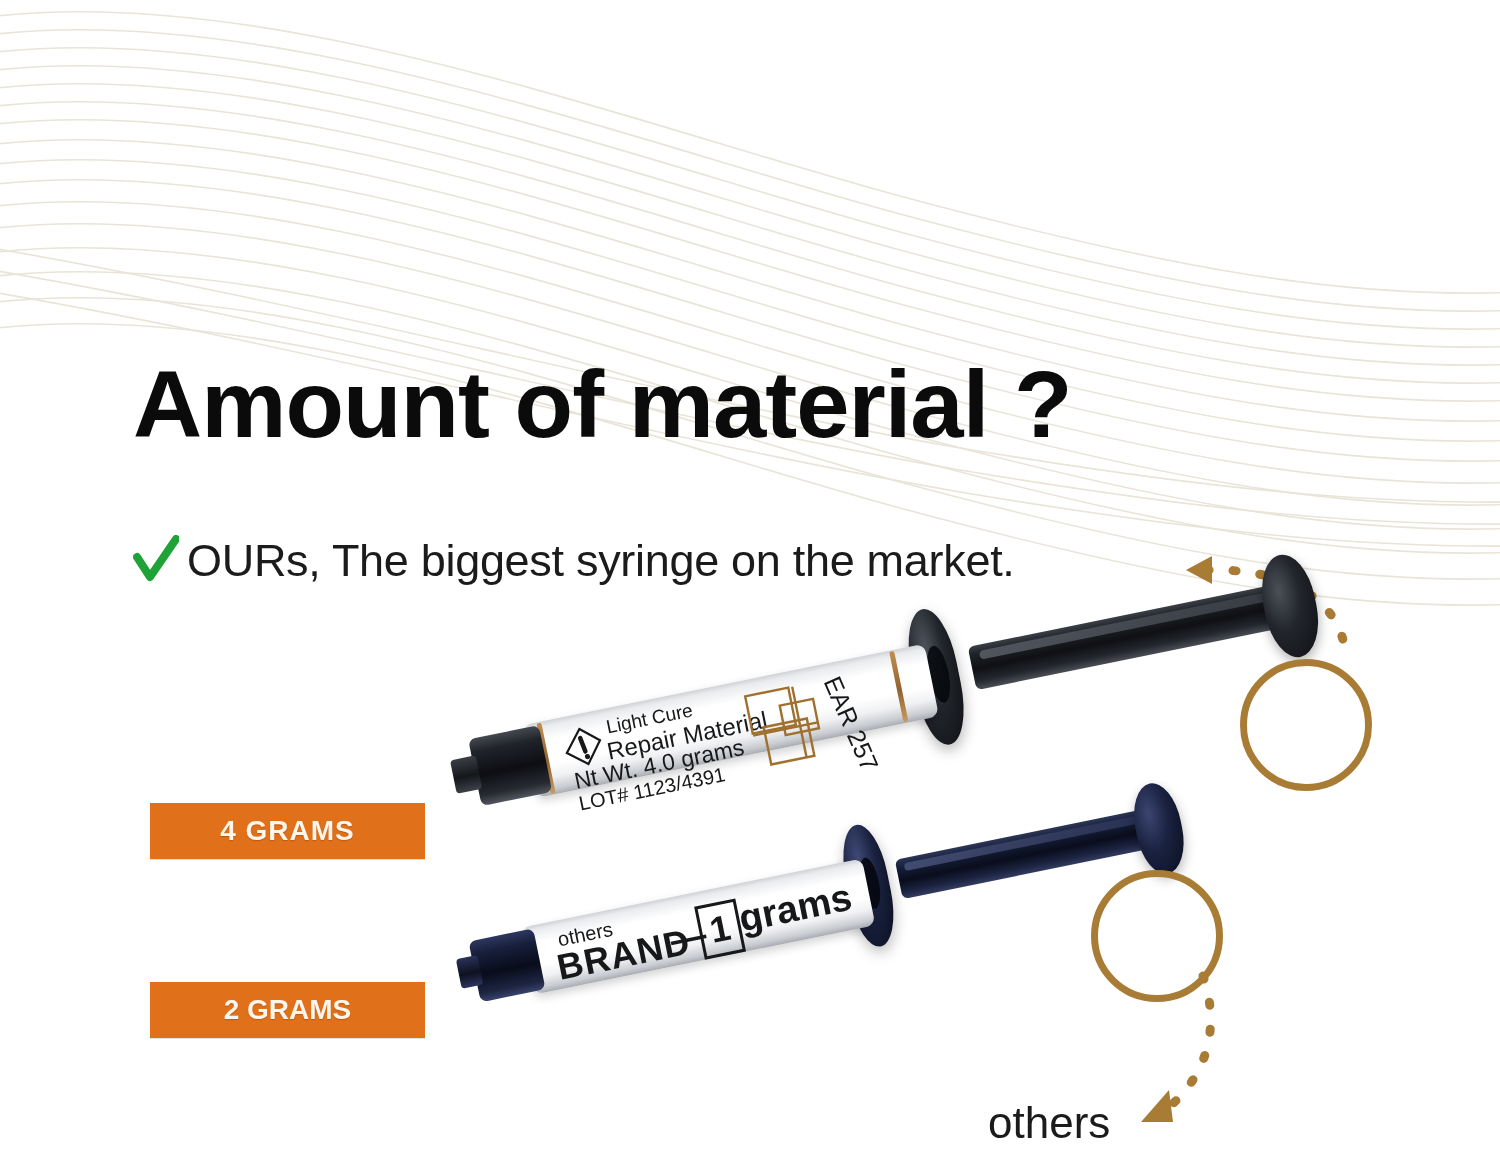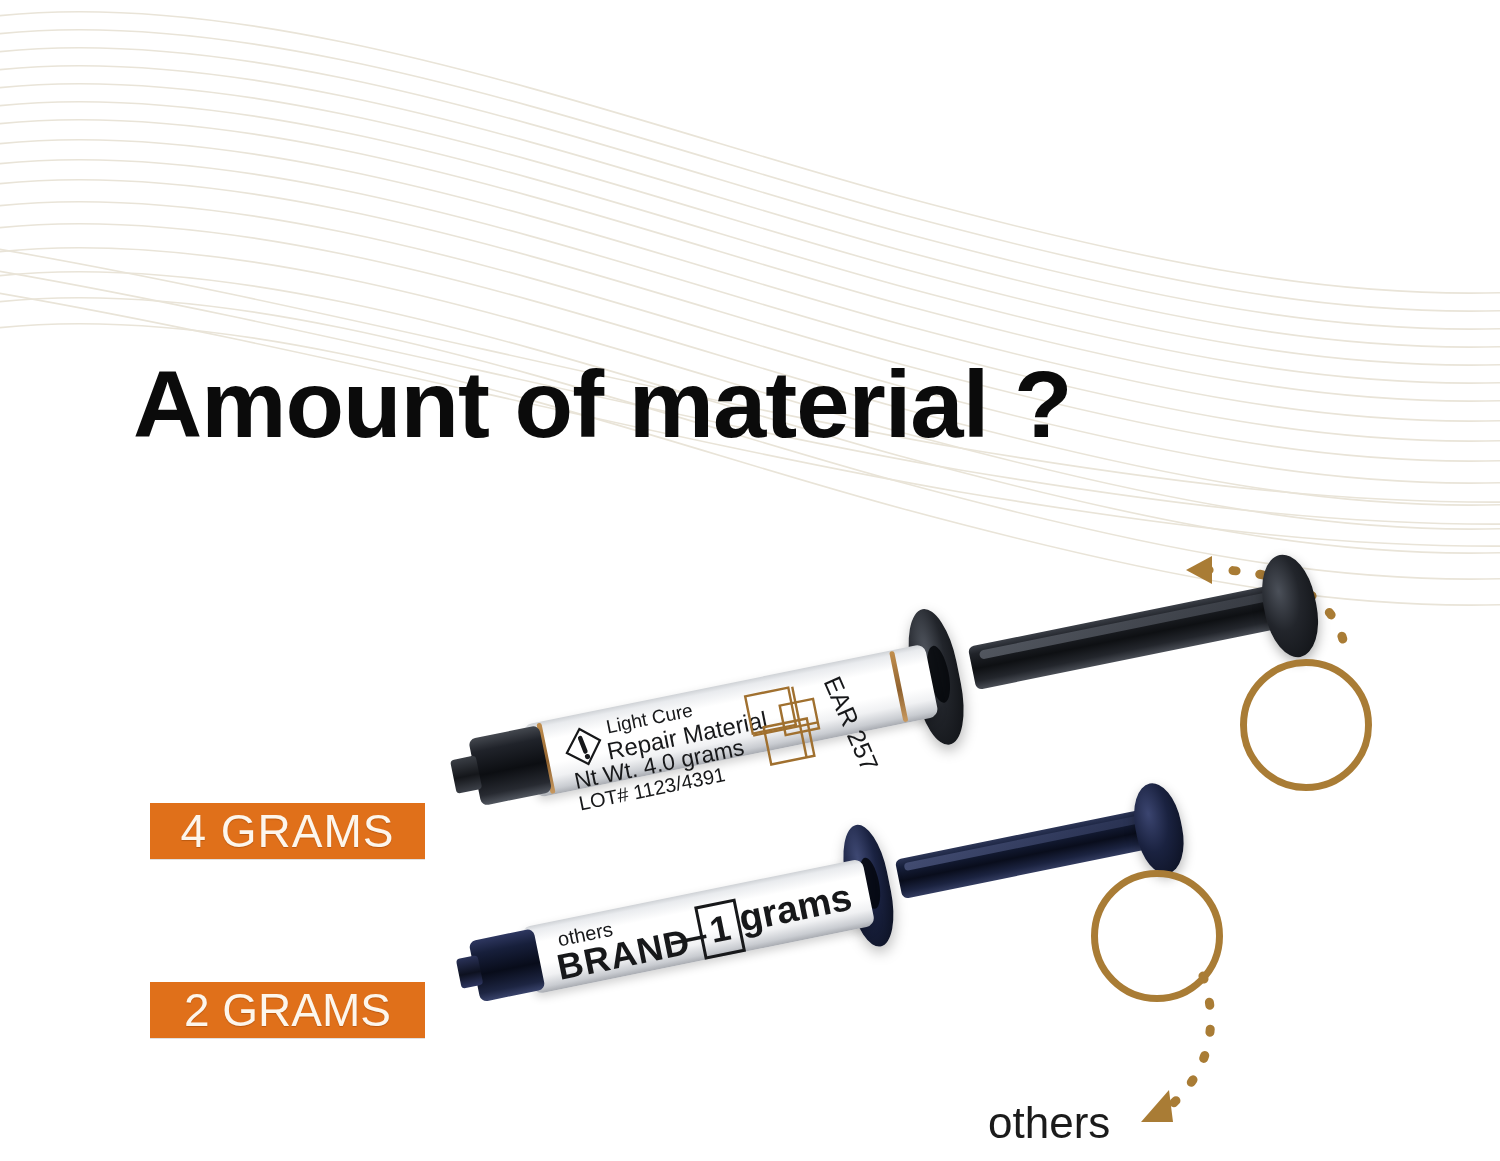--- a/index.html
+++ b/index.html
@@ -24,21 +24,21 @@
   #subtitle-text{font-size:45px;color:#1b1b1b;font-family:"Liberation Sans",sans-serif;letter-spacing:-0.3px;}
 
   
   .badge{
     position:absolute;height:56px;
     background:#e0701a;
     display:flex;align-items:center;justify-content:center;
     box-shadow:0 1px 0 rgba(0,0,0,.12);
   }
   .badge span{
-    color:#fdf6ec;font-weight:normal;font-size:46px;letter-spacing:1px;
+    color:#fdf6ec;font-weight:bold;font-size:28px;letter-spacing:1px;
     font-family:"Liberation Sans",sans-serif;
     text-shadow:0 1px 1px rgba(120,50,0,.35);
   }
   #badge-top{left:150px;top:803px;width:275px;}
   #badge-bottom{left:150px;top:982px;width:275px;}
   #badge-bottom span{letter-spacing:0px;}
 
   
   .syringe{position:absolute;transform-origin:left center;}
 
@@ -100,20 +100,26 @@
       <path d="M-20,304 C260,266 620,406 900,482 C1160,552 1340,586 1520,578"></path>
       <path d="M-20,330 C260,292 620,432 900,508 C1160,578 1340,612 1520,604"></path>
       <path d="M-20,246 C300,300 640,392 960,448 C1200,488 1360,504 1520,502"></path>
       <path d="M-20,268 C300,322 640,414 960,470 C1200,510 1360,526 1520,524"></path>
       <path d="M-20,290 C300,344 640,436 960,492 C1200,532 1360,548 1520,546"></path>
     </g>
   </svg>
 
   <div id="title">Amount of material ?</div>
 
+  <div id="subtitle-row">
+    <svg id="check-icon" viewBox="0 0 46 52">
+      <path d="M4,22 L17,42 L43,4" fill="none" stroke="#1fa337" stroke-width="8" stroke-linecap="round" stroke-linejoin="round"></path>
+    </svg>
+    <div id="subtitle-text">OURs, The biggest syringe on the market.</div>
+  </div>
 
   <svg class="arrow-svg" style="left:1170px;top:548px;width:220px;height:160px;" viewBox="0 0 220 160">
     <path d="M36,22 C112,20 172,48 176,110" fill="none" stroke="#a97c35" stroke-width="9" stroke-linecap="round" stroke-dasharray="3 24"></path>
     <path d="M16,22 L42,8 L42,36 Z" fill="#a97c35"></path>
   </svg>
 
   <div class="badge" id="badge-top">
     <span>4 GRAMS</span>
   </div>
   <div class="badge" id="badge-bottom">

